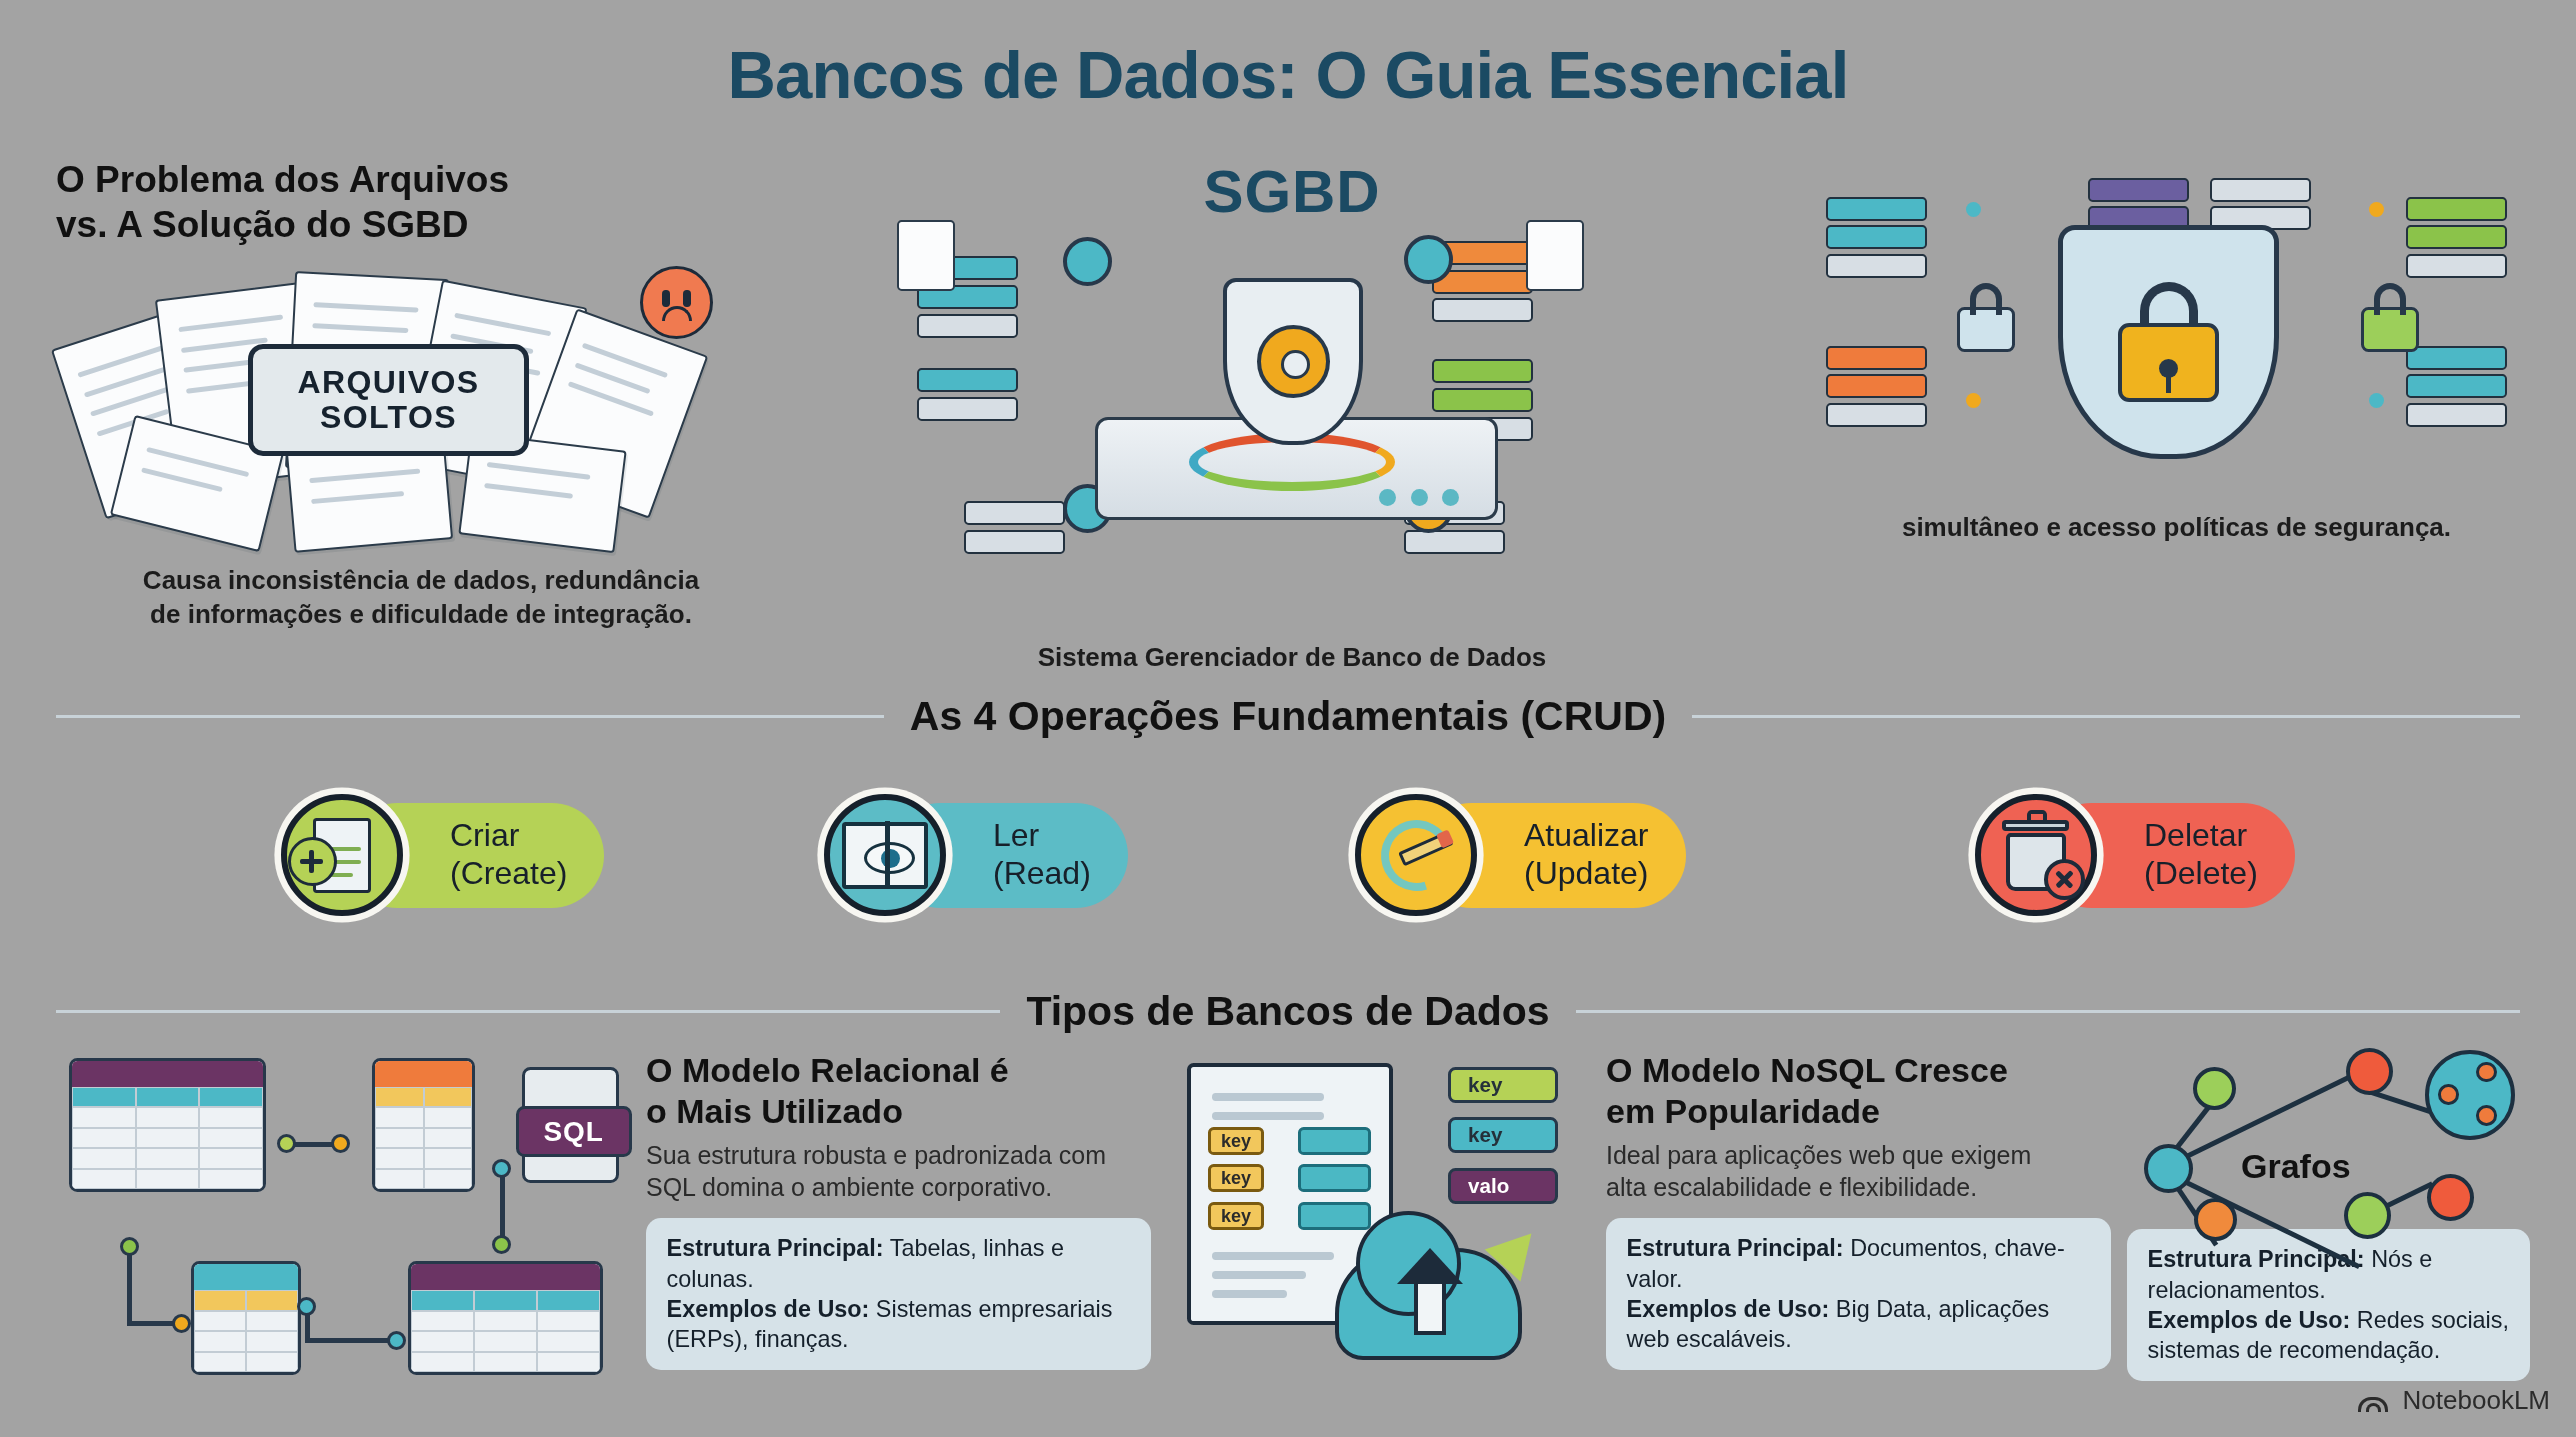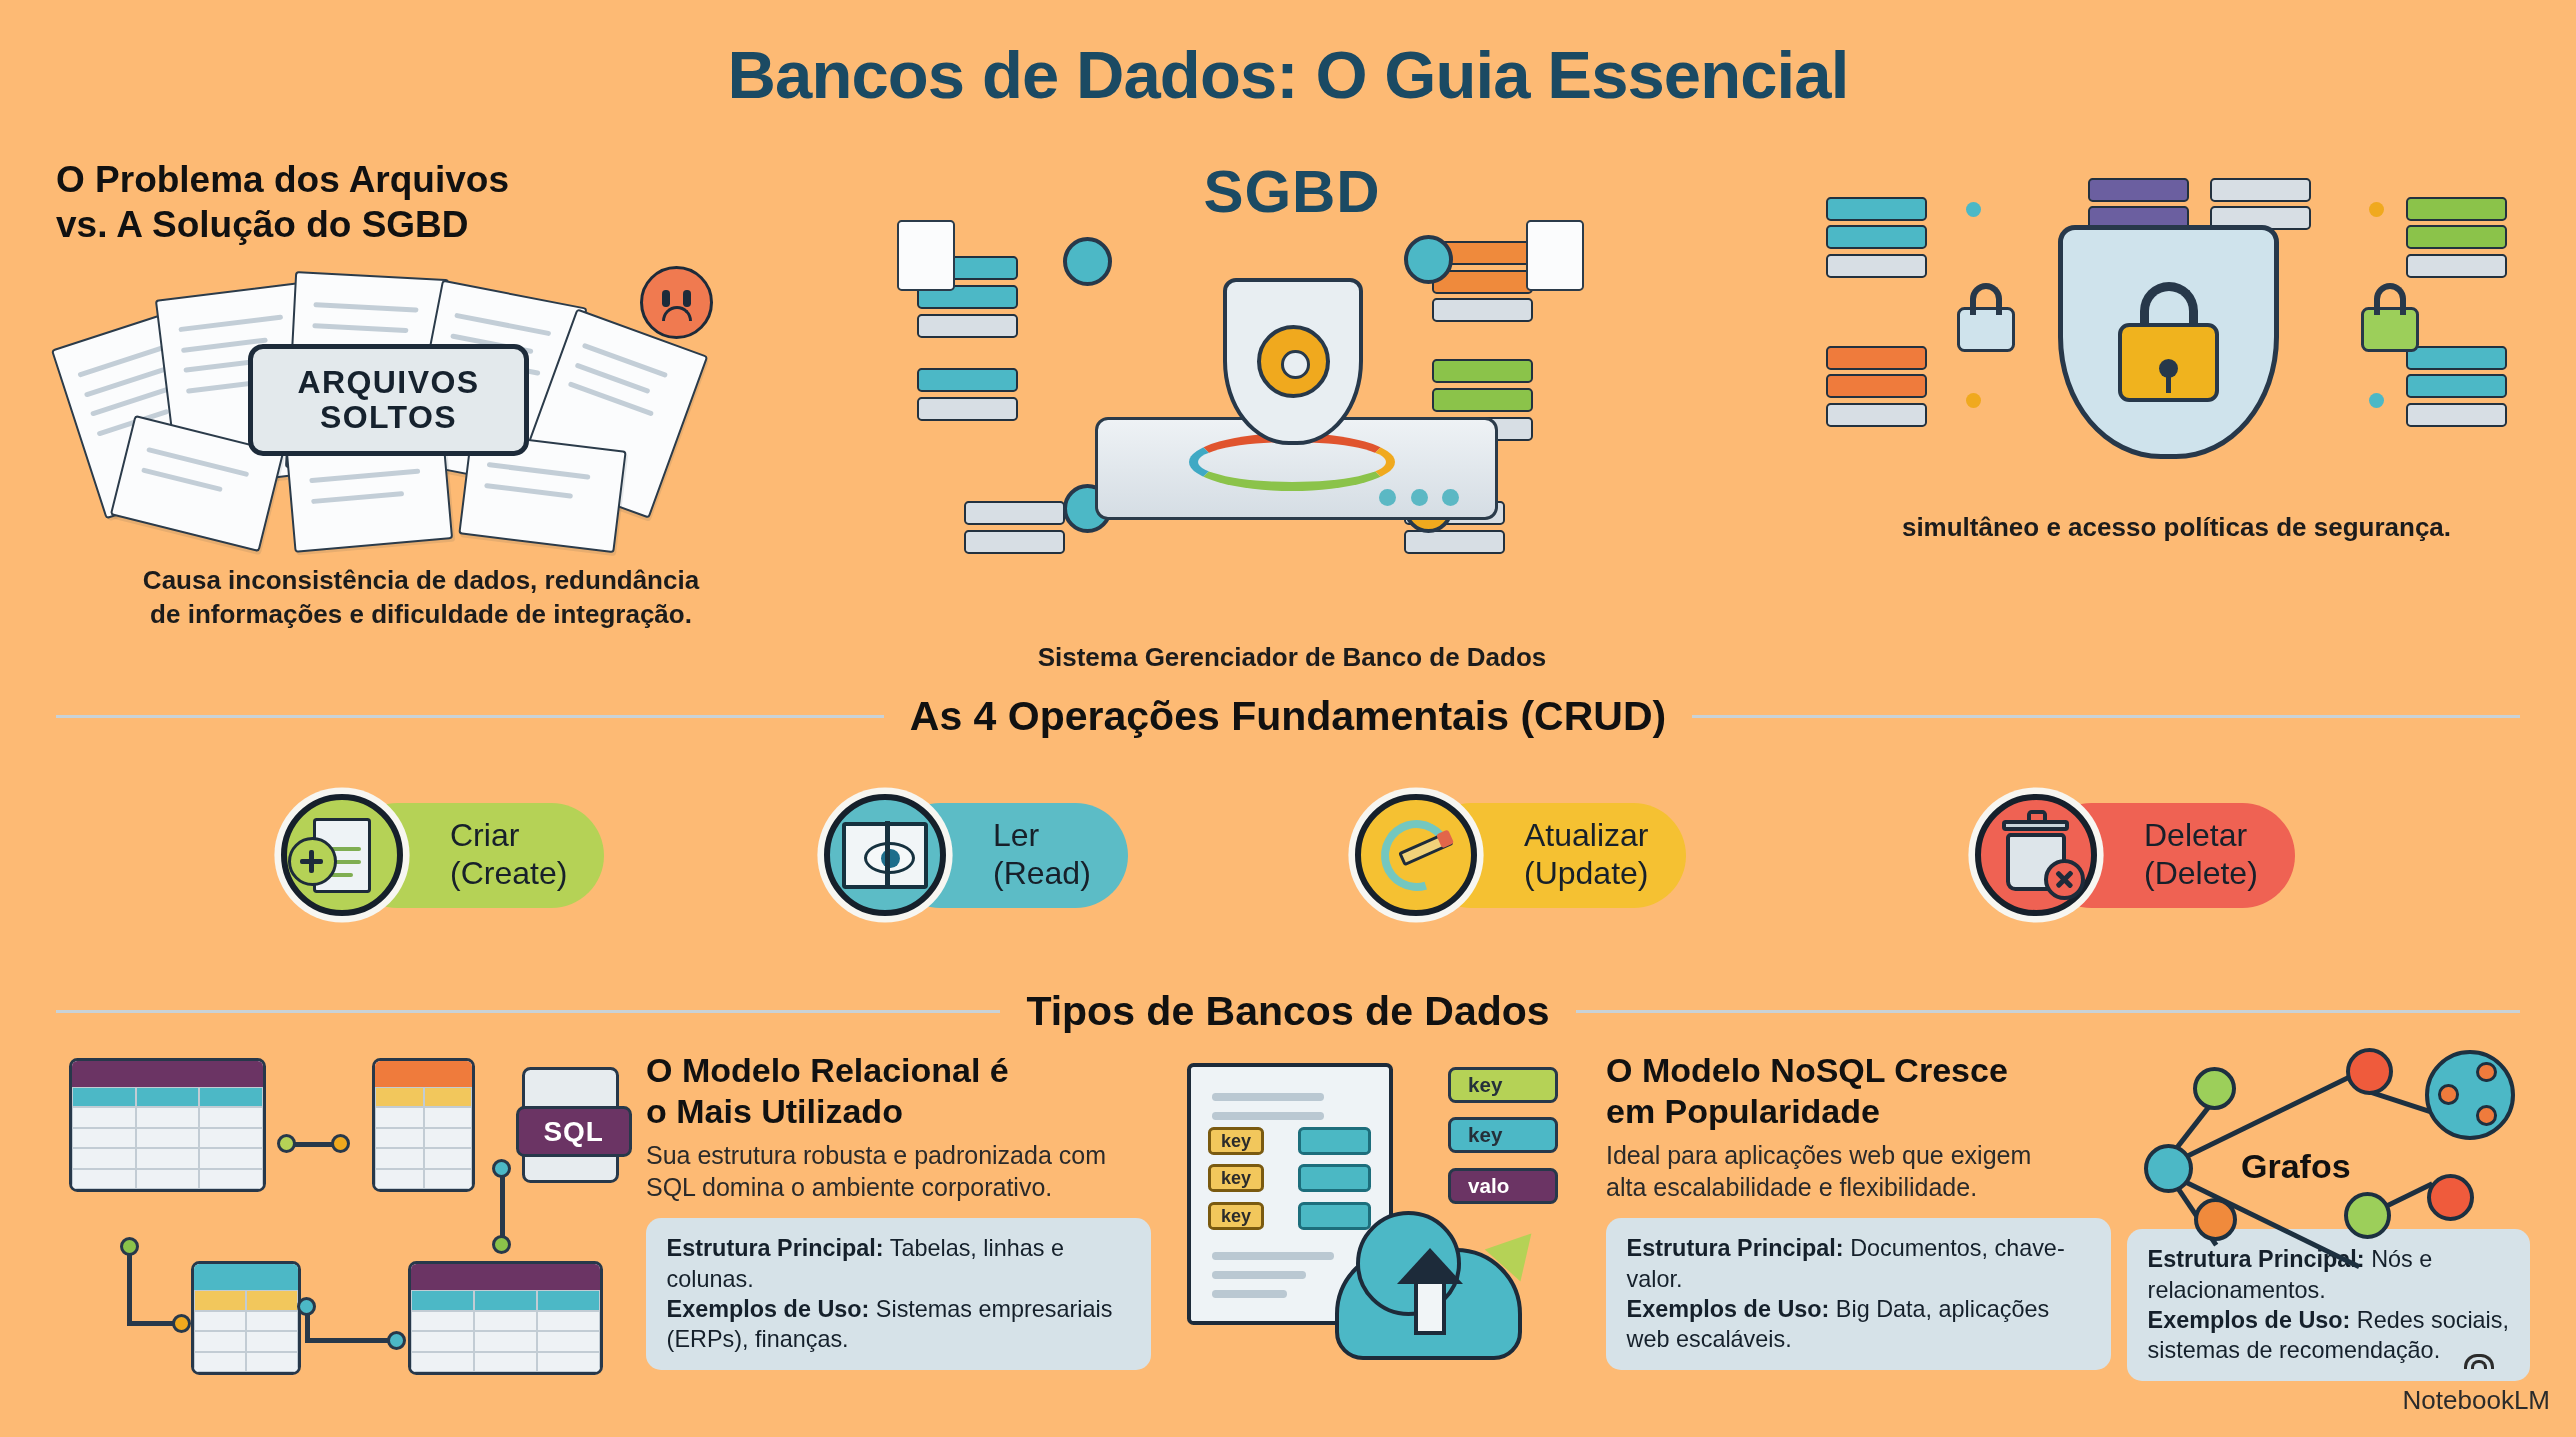--- a/index.html
+++ b/index.html
@@ -2,21 +2,21 @@
 <html style="font-size:15px"><head>
 <meta charset="utf-8">
 <style>
   * { box-sizing: border-box; margin: 0; padding: 0; }
   html, body {
     width: 2576px; height: 1438px;
     background: #f7f7f2;
     font-family: "Liberation Sans", sans-serif;
     overflow: hidden;
   }
-  .page { position: relative; width: 2576px; height: 1438px; background: #fdba74; }
+  .page { position: relative; width: 2576px; height: 1438px; background: #a3a3a3; }
 
   
   .title {
     position: absolute; top: 36px; left: 0; width: 2576px;
     text-align: center;
     font-size: 67px; font-weight: bold; letter-spacing: -0.9px;
     color: #1b4a63;
   }
 
   
@@ -191,21 +191,21 @@
   .cloud { position:absolute; width:187px; height:112px; background:#4cb8c6; border:4.7px solid #1d2b3a; border-radius:66px 66px 28px 28px;}
   .cloud::before{content:"";position:absolute;left:17px;top:-41px;width:97px;height:97px;border-radius:50%;background:#4cb8c6;border:4.7px solid #1d2b3a;}
 
   
   .gnode { position:absolute; border-radius:50%; border:4.7px solid #1d3040; }
   .gedge { position:absolute; height:4.7px; background:#1d3040; transform-origin:0 50%; }
   .grafos-label { position:absolute; font-size:34px; font-weight:bold; color:#111; }
 
   
   .wm { position:absolute; right:26px; bottom:22.5px; display:flex; align-items:center; gap:16px;
-        font-size:26px; color:#2b2b2b;flex-direction:column; }
+        font-size:26px; color:#2b2b2b; }
   .wm-ic { width:32px; height:24px; position:relative; }
   .wm-ic::before{content:"";position:absolute;left:3.7px;bottom:0;width:24px;height:12px;border:3.7px solid #2b2b2b;border-bottom:none;border-radius:13px 13px 0 0;}
   .wm-ic::after{content:"";position:absolute;left:11.2px;bottom:0;width:9.4px;height:5.6px;border:3.7px solid #2b2b2b;border-bottom:none;border-radius:7.5px 7.5px 0 0;}
 </style>
 </head>
 <body>
 
 <div class="page">
 
   <div class="title">Bancos de Dados: O Guia Essencial</div>

